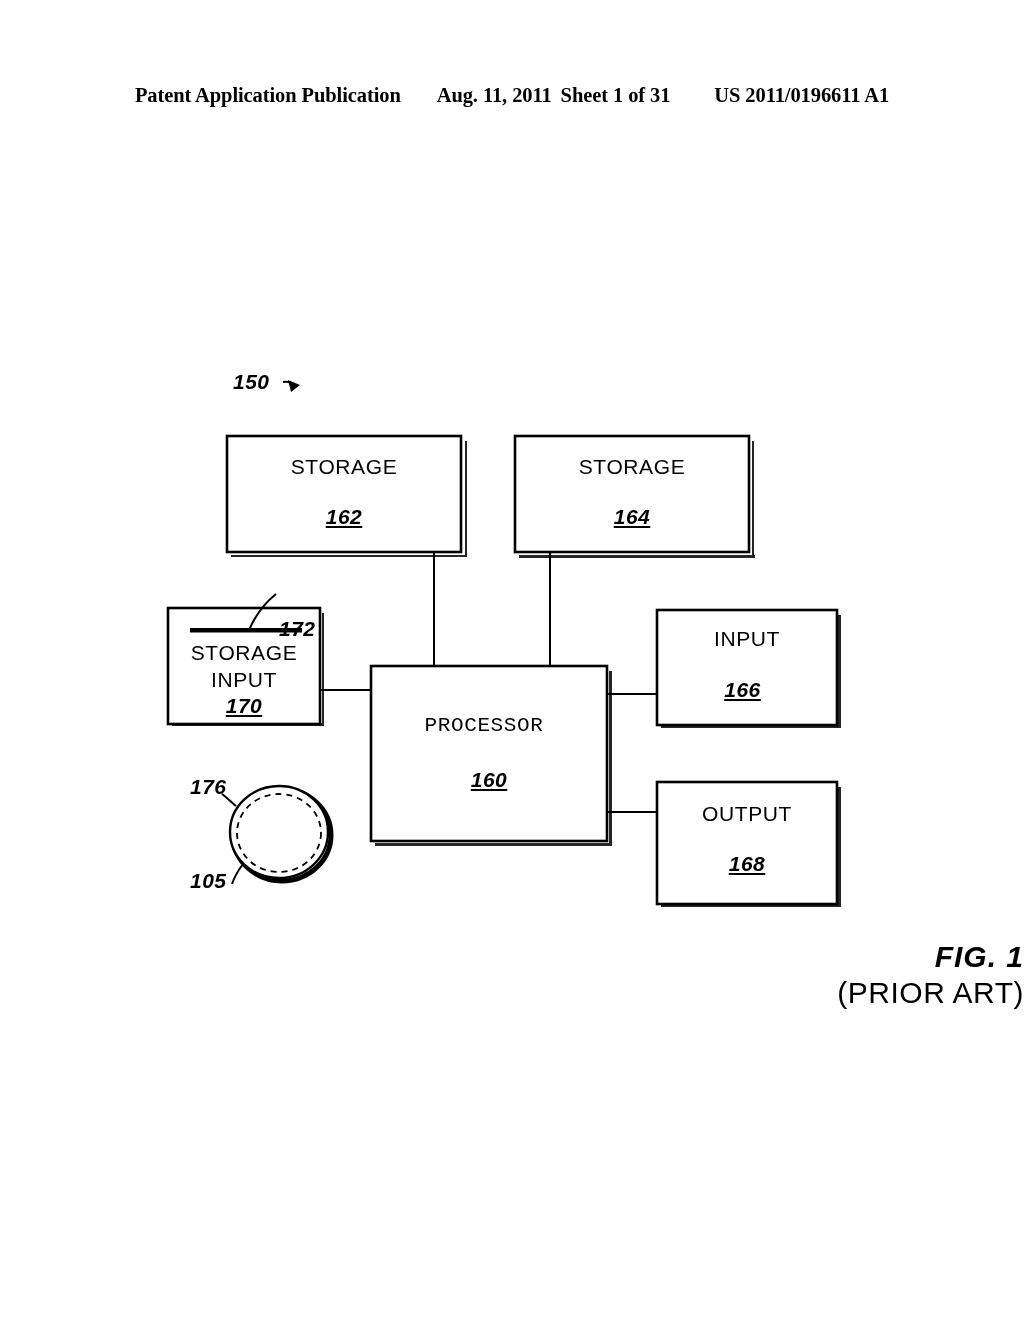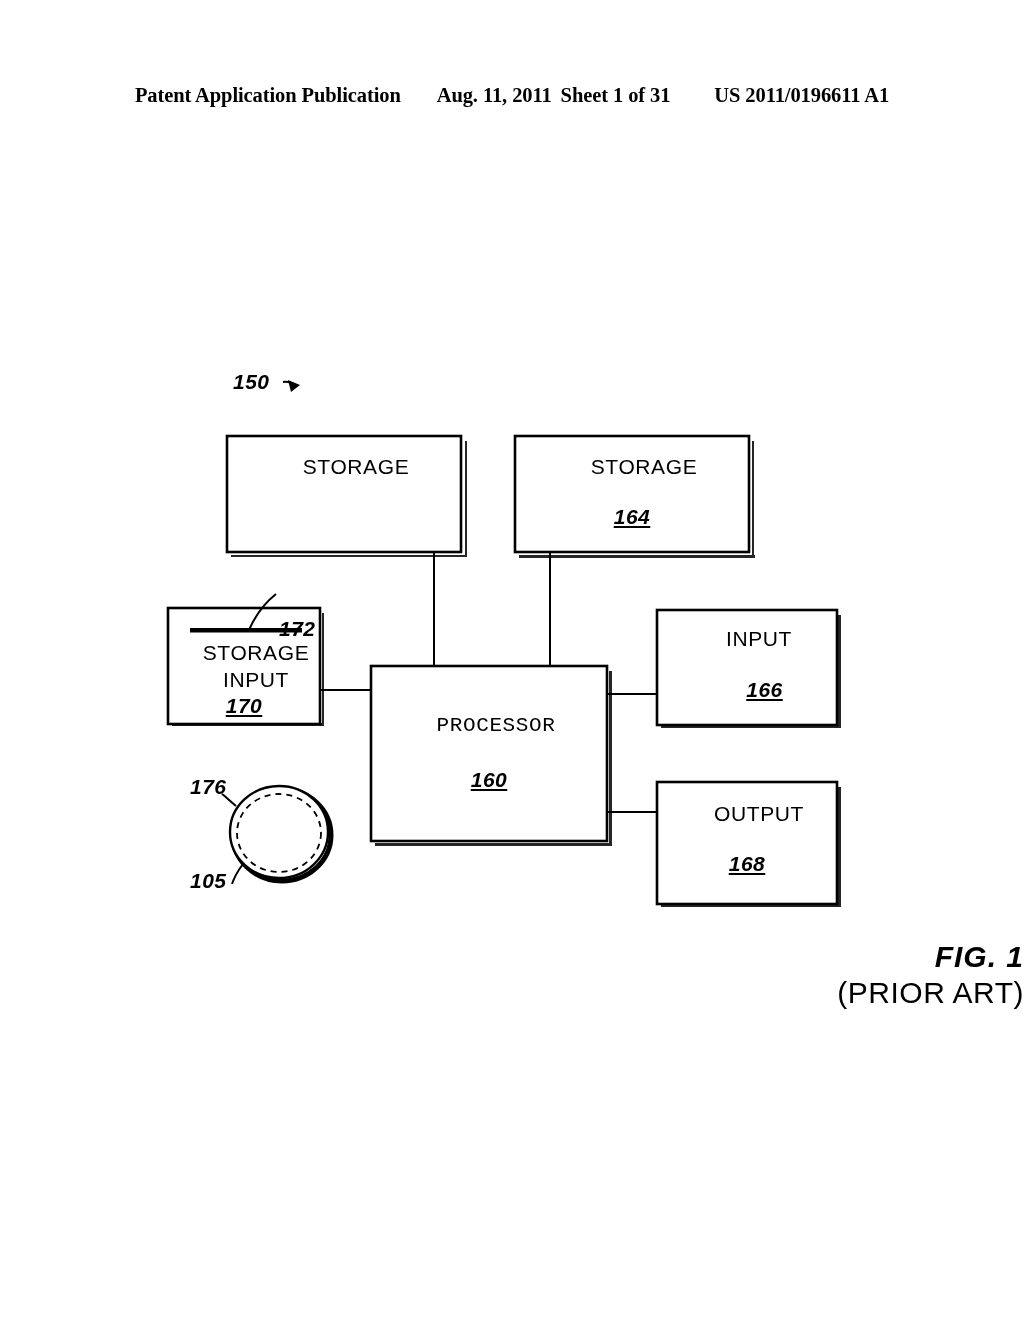--- a/index.html
+++ b/index.html
@@ -48,21 +48,20 @@
 
   
   .blk-label {
     position: absolute;
     text-align: center;
     font-family: "Liberation Sans", sans-serif;
     font-size: 21px;
     letter-spacing: 0.6px;
     line-height: 25px;
     white-space: nowrap;
-    padding-left: 12px;
   }
   .ref-num {
     position: absolute;
     text-align: center;
     font-family: "Liberation Sans", sans-serif;
     font-style: italic;
     font-weight: bold;
     font-size: 21px;
     letter-spacing: 0.5px;
     text-decoration: underline;
@@ -184,35 +183,36 @@
 
       <path d="M 236 806 C 230 801, 226 797, 222 794" stroke="#000" stroke-width="2" fill="none"></path>
 
       <path d="M 243 864 C 237 872, 234 878, 232 884" stroke="#000" stroke-width="2" fill="none"></path>
     </g>
   </svg>
 
   <div class="lead-num" style="left:233px; top:370px;">150</div>
 
   <div class="blk-label" style="left:227px; top:454px; width:234px;">STORAGE</div>
+  <div class="ref-num" style="left:227px; top:505px; width:234px;">162</div>
 
   <div class="blk-label" style="left:515px; top:454px; width:234px;">STORAGE</div>
   <div class="ref-num" style="left:515px; top:505px; width:234px;">164</div>
 
   <div class="blk-label" style="left:168px; top:640px; width:152px;">STORAGE</div>
   <div class="blk-label" style="left:168px; top:667px; width:152px;">INPUT</div>
   <div class="ref-num" style="left:168px; top:694px; width:152px;">170</div>
 
   <div class="lead-num" style="left:279px; top:581px;margin-top:36px;">172</div>
 
   <div class="blk-label" style="left:350px; top:713px; width:268px;font-family:Liberation Mono, monospace;">PROCESSOR</div>
   <div class="ref-num" style="left:371px; top:768px; width:236px;">160</div>
 
   <div class="blk-label" style="left:657px; top:626px; width:180px;">INPUT</div>
-  <div class="ref-num" style="left:657px; top:678px; width:215px;text-align:center;">166</div>
+  <div class="ref-num" style="left:635px; top:678px; width:215px;text-align:center;">166</div>
 
   <div class="blk-label" style="left:657px; top:801px; width:180px;">OUTPUT</div>
   <div class="ref-num" style="left:657px; top:852px; width:180px;">168</div>
 
   <div class="lead-num" style="left:190px; top:775px;">176</div>
   <div class="lead-num" style="left:190px; top:869px;">105</div>
 
   <div class="fig-caption fig-title">FIG. 1</div>
   <div class="fig-caption fig-sub">(PRIOR ART)</div>
 

